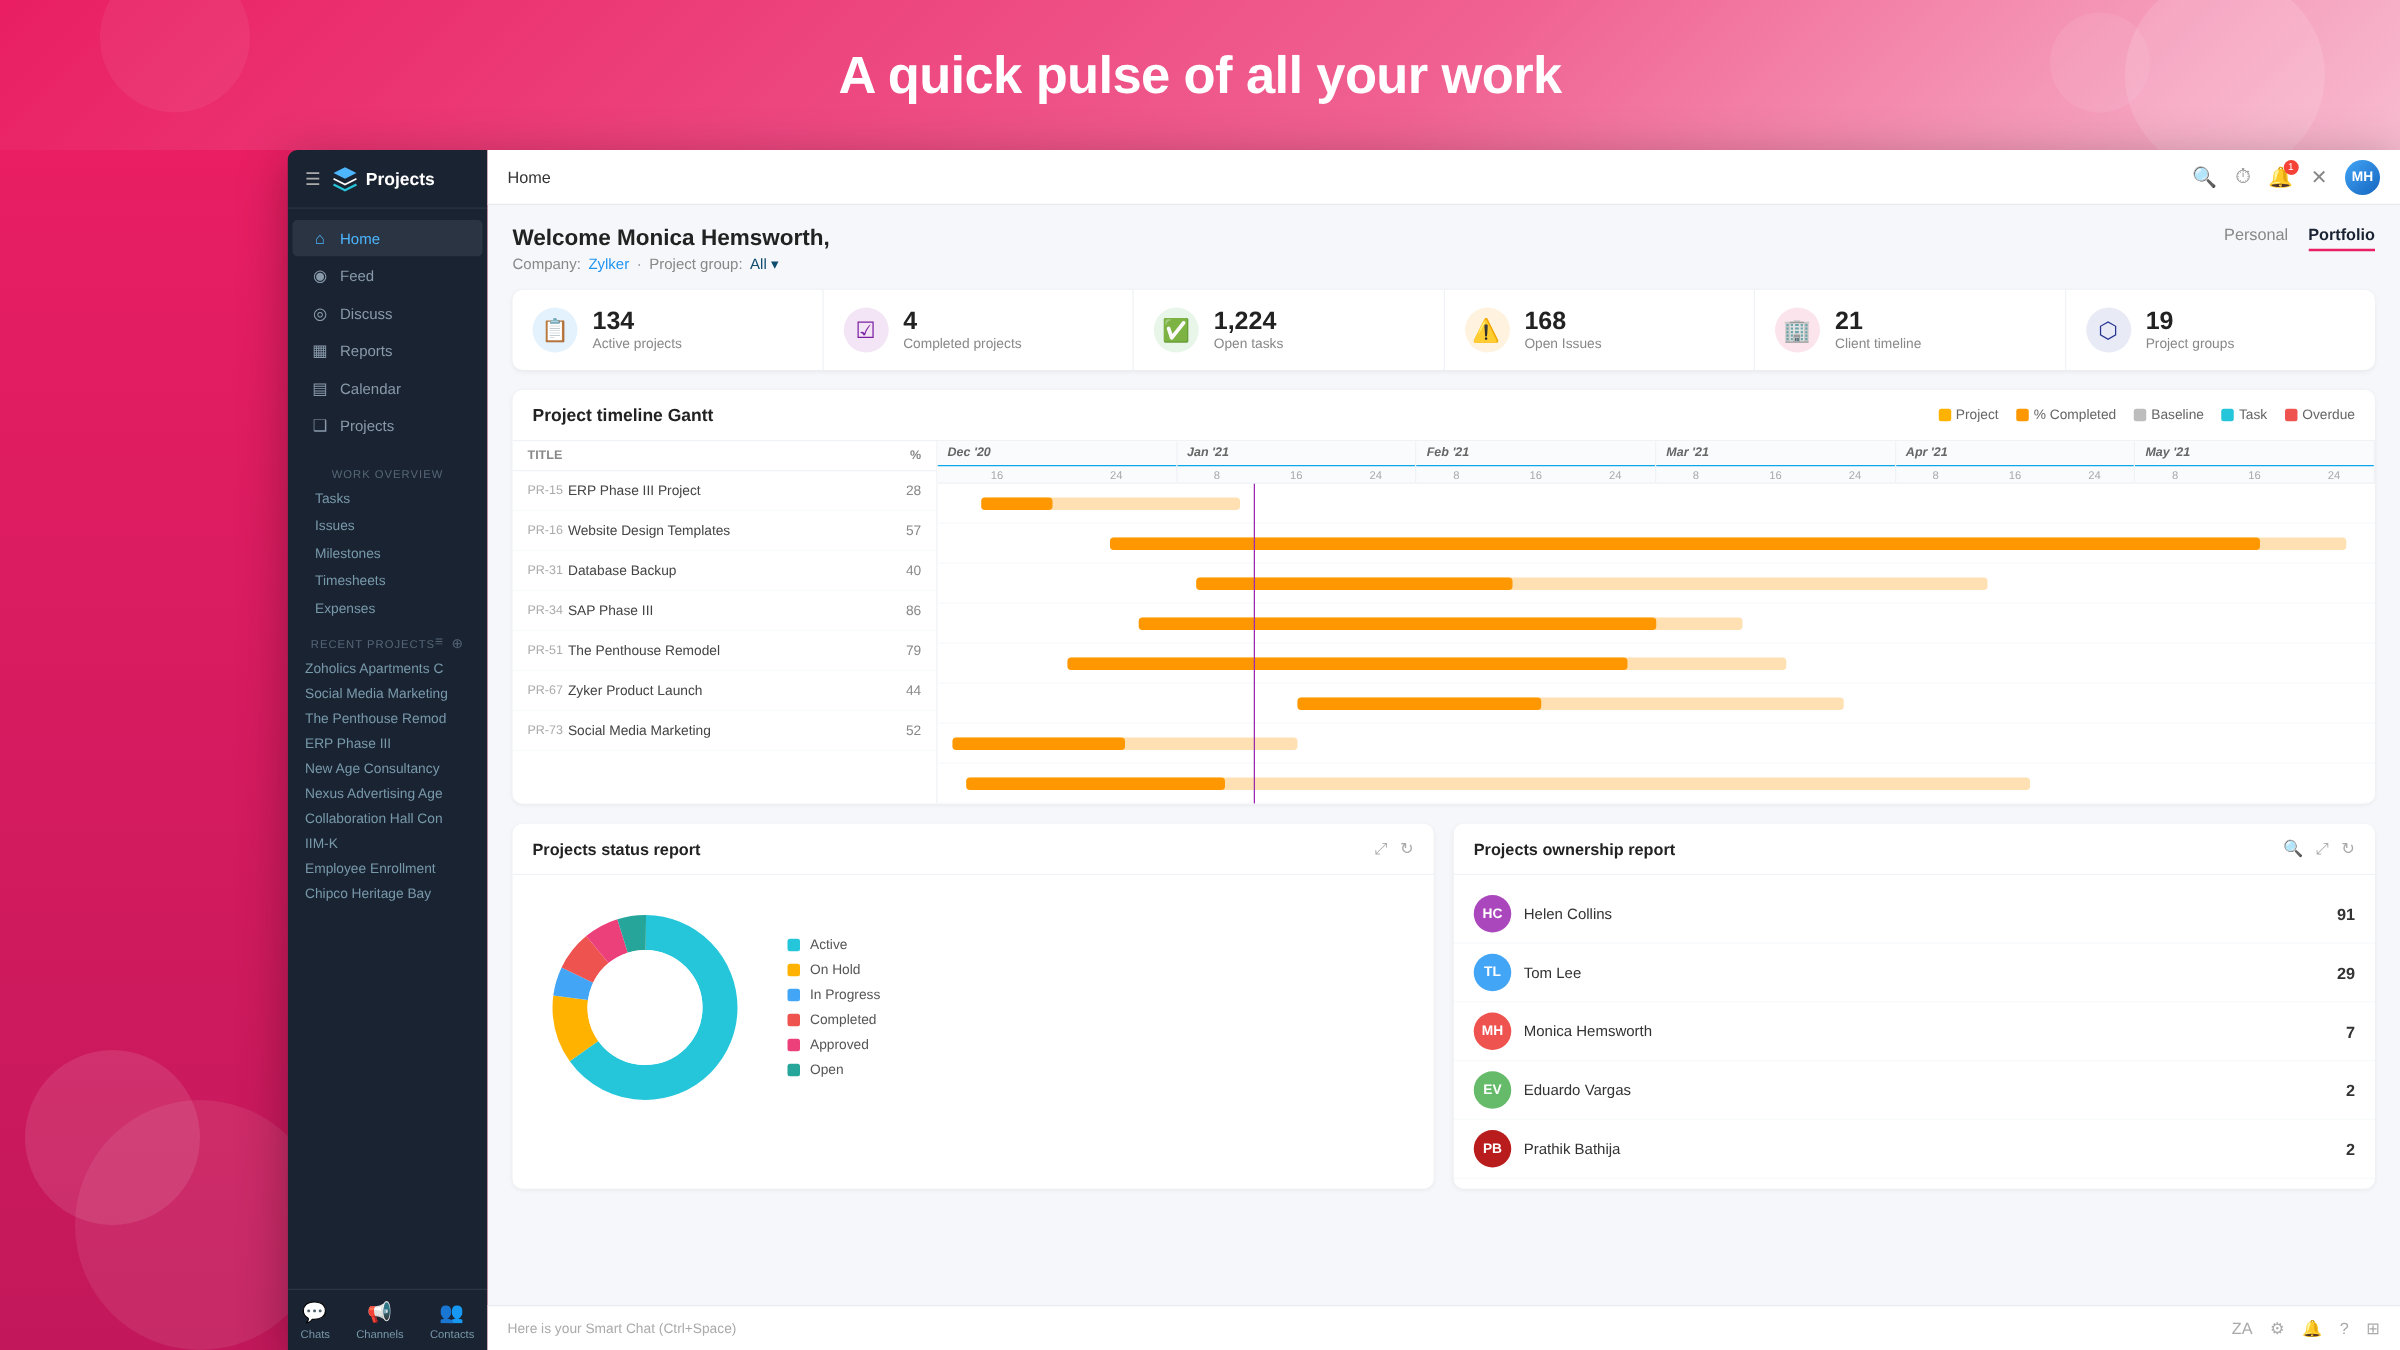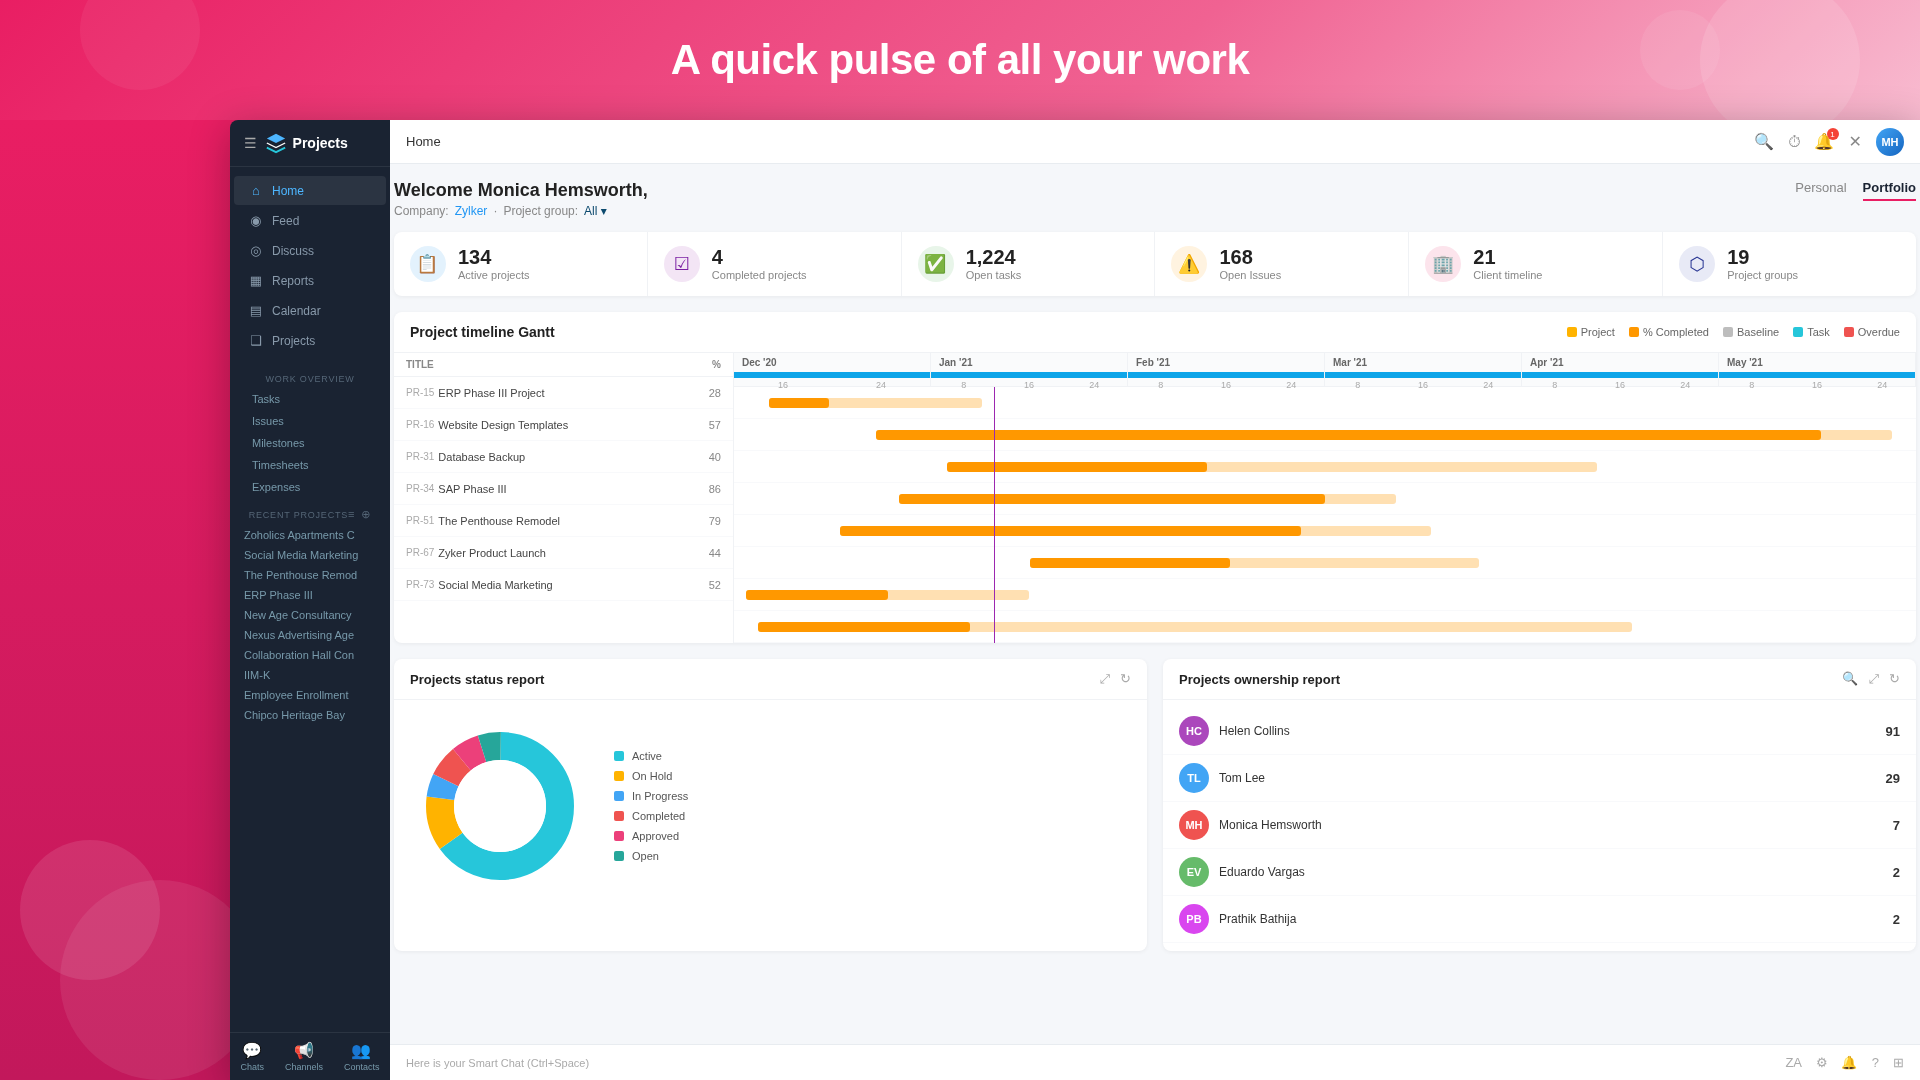--- a/index.html
+++ b/index.html
@@ -193,21 +193,21 @@
       font-size: 11px;
       font-weight: 700;
       color: white;
       cursor: pointer;
     }
 
     
     .content-area {
       flex: 1;
       overflow-y: auto;
-      padding: 16px 4px;
+      padding: 16px 20px;
     }
 
     
     .welcome-row {
       display: flex;
       align-items: flex-start;
       justify-content: space-between;
       margin-bottom: 14px;
     }
     .welcome-text { font-size: 18px; font-weight: 600; color: #222; }
@@ -339,21 +339,22 @@
       flex: 1;
       display: flex;
       flex-direction: column;
       border-right: 1px solid #f0f2f5;
     }
     .month-label {
       font-size: 10px;
       font-weight: 600;
       color: #666;
       padding: 4px 8px;
-      border-bottom: 6px solid #0ea5e9;
+      border-bottom: 1px solid #0ea5e9;
+      font-style: italic;
     }
     .month-days {
       display: flex;
       font-size: 9px;
       color: #aaa;
     }
     .day-marker {
       flex: 1;
       text-align: center;
       padding: 2px 0;
@@ -974,21 +975,21 @@
               <div class="owner-avatar" style="background:#ef5350;">MH</div>
               <span class="owner-name">Monica Hemsworth</span>
               <span class="owner-count">7</span>
             </div>
             <div class="ownership-row">
               <div class="owner-avatar" style="background:#66bb6a;">EV</div>
               <span class="owner-name">Eduardo Vargas</span>
               <span class="owner-count">2</span>
             </div>
             <div class="ownership-row">
-              <div class="owner-avatar" style="background:#d946ef;">PB</div>
+              <div class="owner-avatar" style="background:#b91c1c;">PB</div>
               <span class="owner-name">Prathik Bathija</span>
               <span class="owner-count">2</span>
             </div>
           </div>
         </div>
       </div>
     </div>
 
     <div class="chat-bar">
       <span class="chat-input">Here is your Smart Chat (Ctrl+Space)</span>

